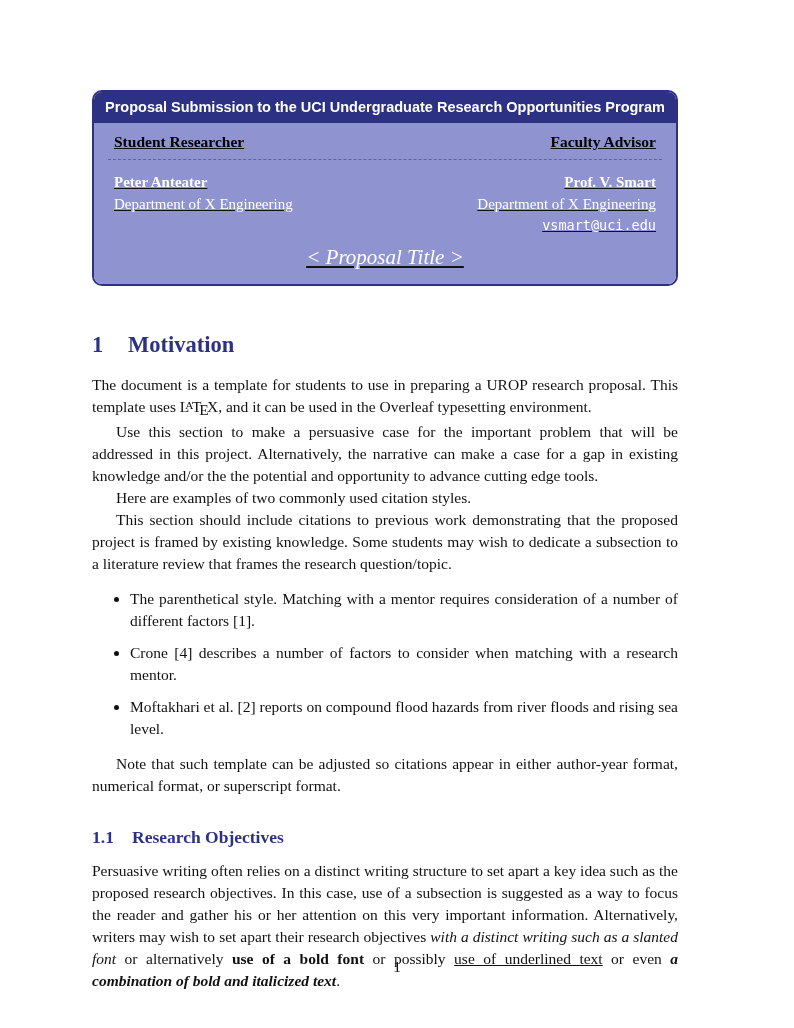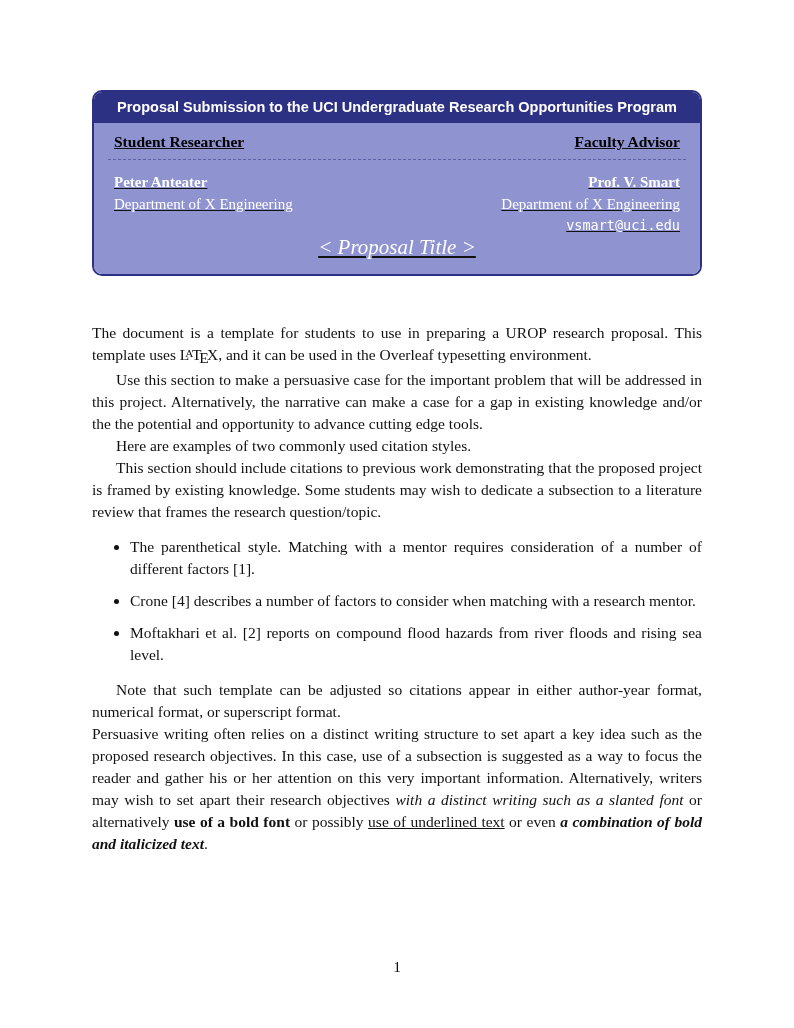--- a/index.html
+++ b/index.html
@@ -12,21 +12,21 @@
   *{box-sizing:border-box;margin:0;padding:0;}
   html,body{background:#ffffff;}
   body{
     width:794px;height:1028px;
     font-family:"Liberation Serif",serif;
     color:var(--text);
   }
   .page{
     position:relative;
     width:794px;height:1028px;
-    padding:90px 92px 0 92px;
+    padding:90px 116px 0 92px;
     overflow:hidden;
   }
   
   .header-box{
     border:2px solid var(--banner-bg);
     border-radius:10px;
     overflow:hidden;
     margin-bottom:46px;
   }
   .banner{
@@ -60,20 +60,21 @@
     line-height:1.45;
   }
   .person.right{text-align:right;}
   .person .name{font-weight:bold;}
   .person .email{font-family:"DejaVu Sans Mono",monospace;font-size:13.5px;}
   .proposal-title{
     text-align:center;
     color:var(--panel-text);
     font-style:italic;
     font-size:21px;
+    margin-top:10px;
   }
   
   h1.sec{
     color:var(--heading);
     font-size:22.5px;
     margin:34px 0 16px 0;
   }
   h2.subsec{
     color:var(--heading);
     font-size:17.5px;
@@ -145,35 +146,37 @@
         <div class="person right">
           <div class="name">Prof. V. Smart</div>
           <div class="dept">Department of X Engineering</div>
           <div class="email">vsmart@uci.edu</div>
         </div>
       </div>
       <div class="proposal-title">&lt; Proposal Title &gt;</div>
     </div>
   </div>
 
+  <h1 class="sec"><span class="sec-num">1</span><span>Motivation</span></h1>
 
   <p class="body"><span>The document is a template for students to use in preparing a UROP research proposal. This template uses </span><span class="latex"><span>L</span><span class="lx-a">A</span><span>T</span><span class="lx-e">E</span><span>X</span></span><span>, and it can be used in the Overleaf typesetting environment.</span></p>
 
   <p class="body indent">Use this section to make a persuasive case for the important problem that will be addressed in this project. Alternatively, the narrative can make a case for a gap in existing knowledge and/or the the potential and opportunity to advance cutting edge tools.</p>
 
   <p class="body indent">Here are examples of two commonly used citation styles.</p>
 
   <p class="body indent">This section should include citations to previous work demonstrating that the proposed project is framed by existing knowledge. Some students may wish to dedicate a subsection to a literature review that frames the research question/topic.</p>
 
   <ul class="cites">
     <li>The parenthetical style. Matching with a mentor requires consideration of a number of different factors [1].</li>
     <li>Crone [4] describes a number of factors to consider when matching with a research mentor.</li>
     <li>Moftakhari et al. [2] reports on compound flood hazards from river floods and rising sea level.</li>
   </ul>
 
   <p class="body indent">Note that such template can be adjusted so citations appear in either author-year format, numerical format, or superscript format.</p>
 
+  <h2 class="subsec"><span class="subsec-num">1.1</span><span>Research Objectives</span></h2>
 
   <p class="body"><span>Persuasive writing often relies on a distinct writing structure to set apart a key idea such as the proposed research objectives. In this case, use of a subsection is suggested as a way to focus the reader and gather his or her attention on this very important information. Alternatively, writers may wish to set apart their research objectives </span><span class="it">with a distinct writing such as a slanted font</span><span> or alternatively </span><span class="b">use of a bold font</span><span> or possibly </span><span class="u">use of underlined text</span><span> or even </span><span class="bi">a combination of bold and italicized text</span><span>.</span></p>
 
   <div class="page-number">1</div>
 
 </div>
 
 </body></html>

